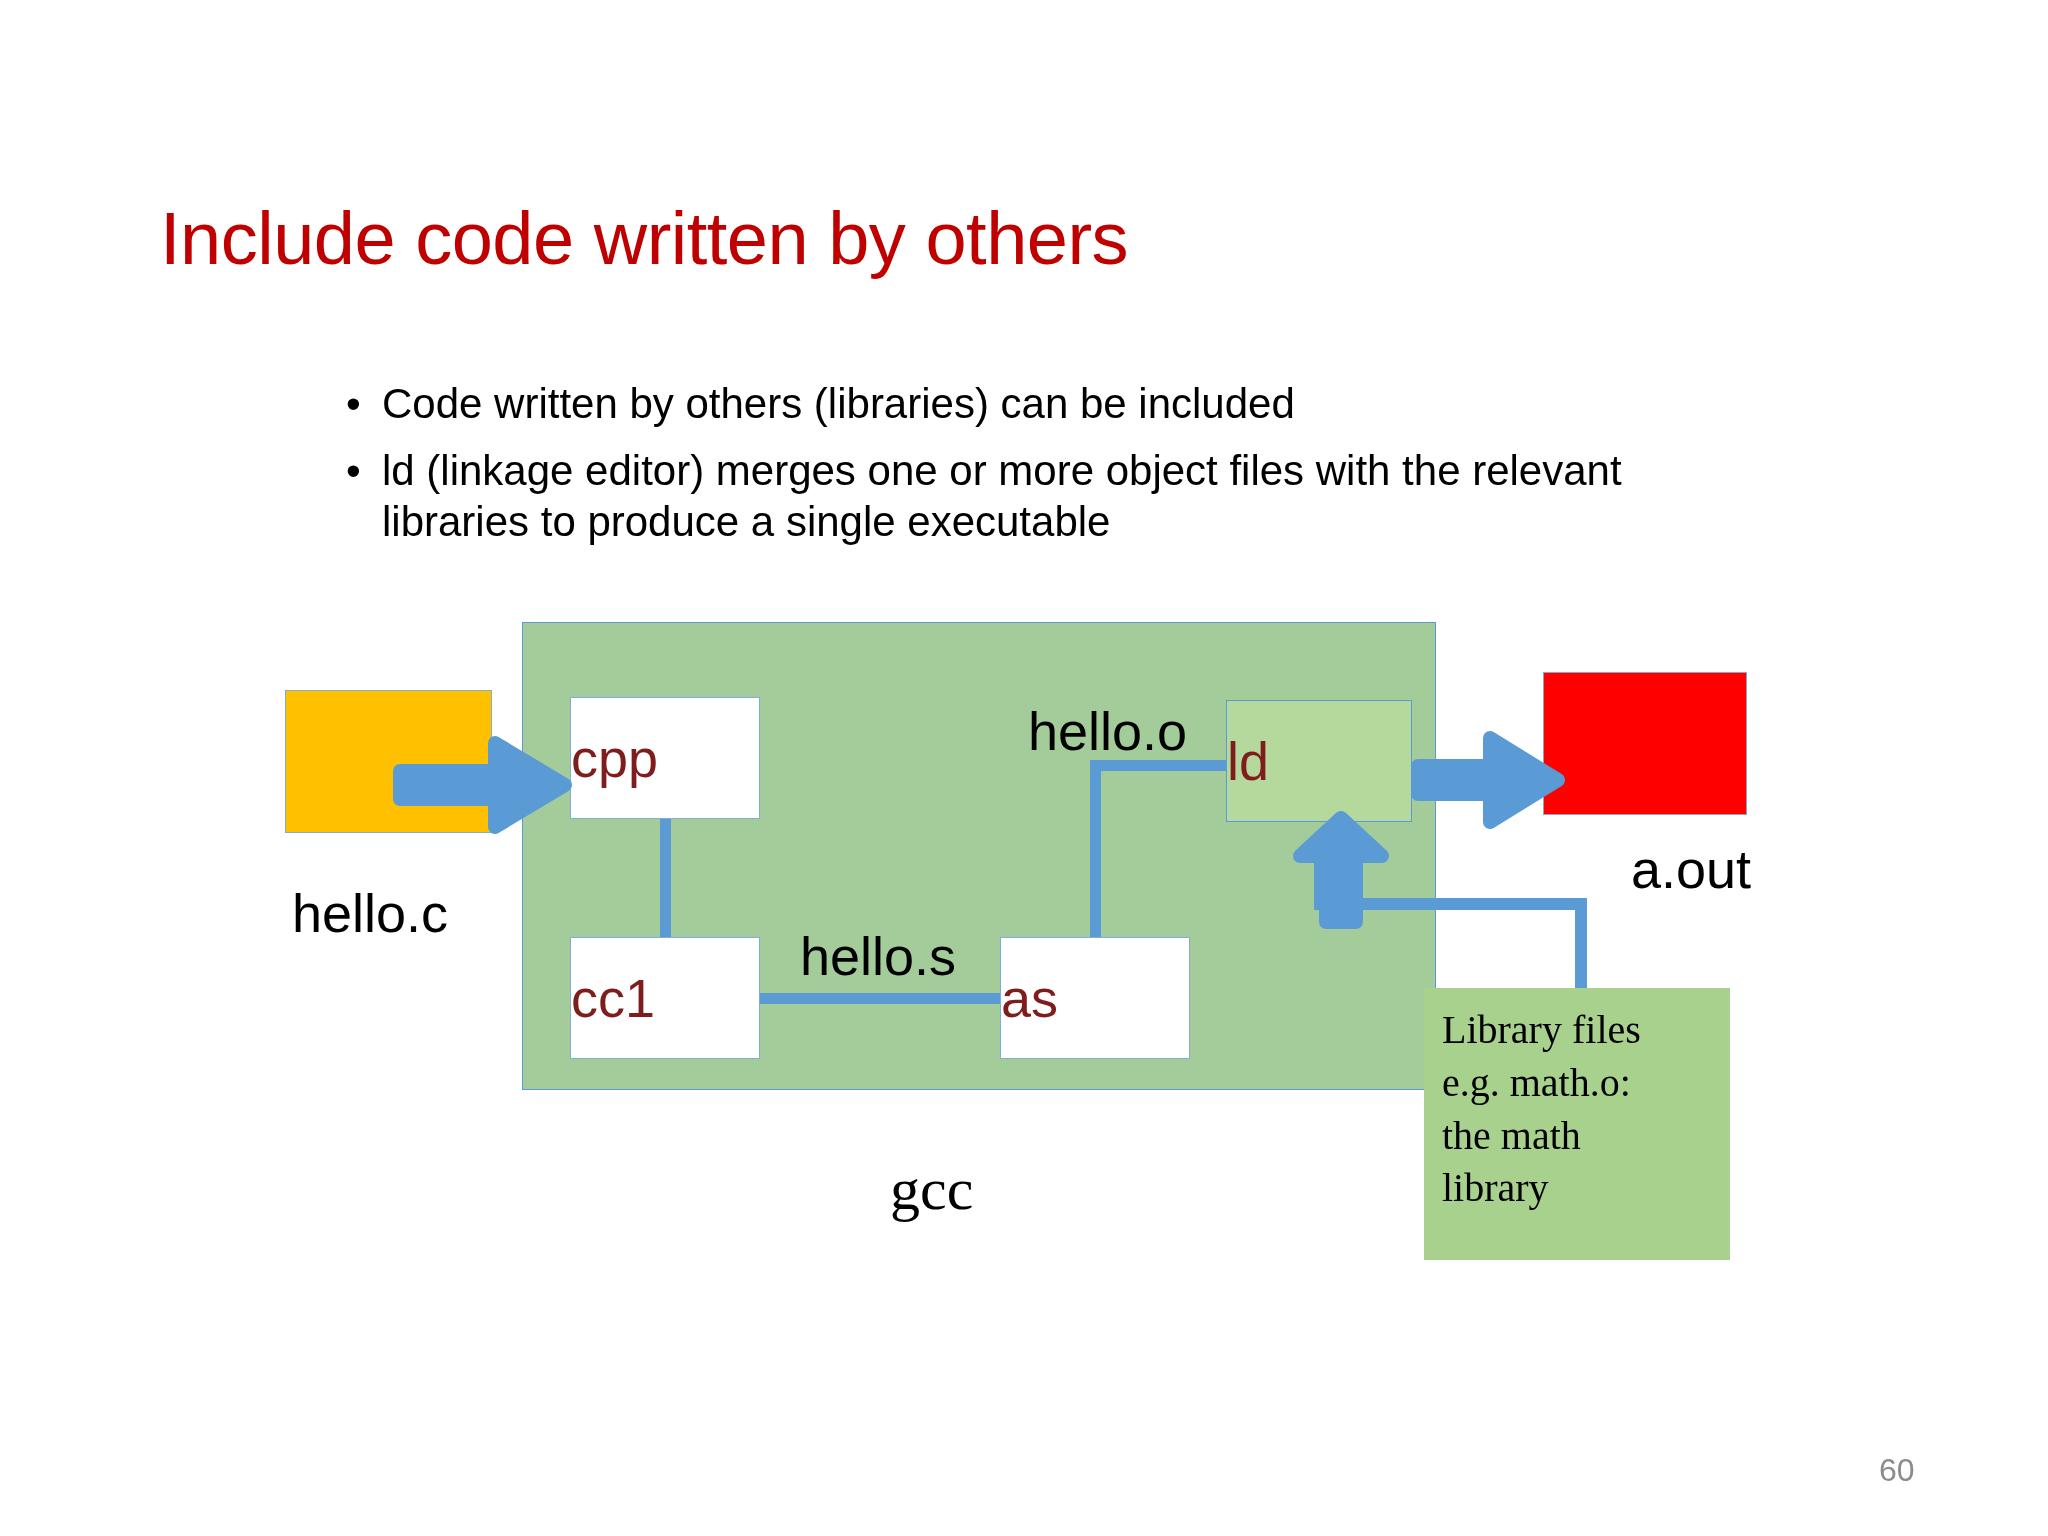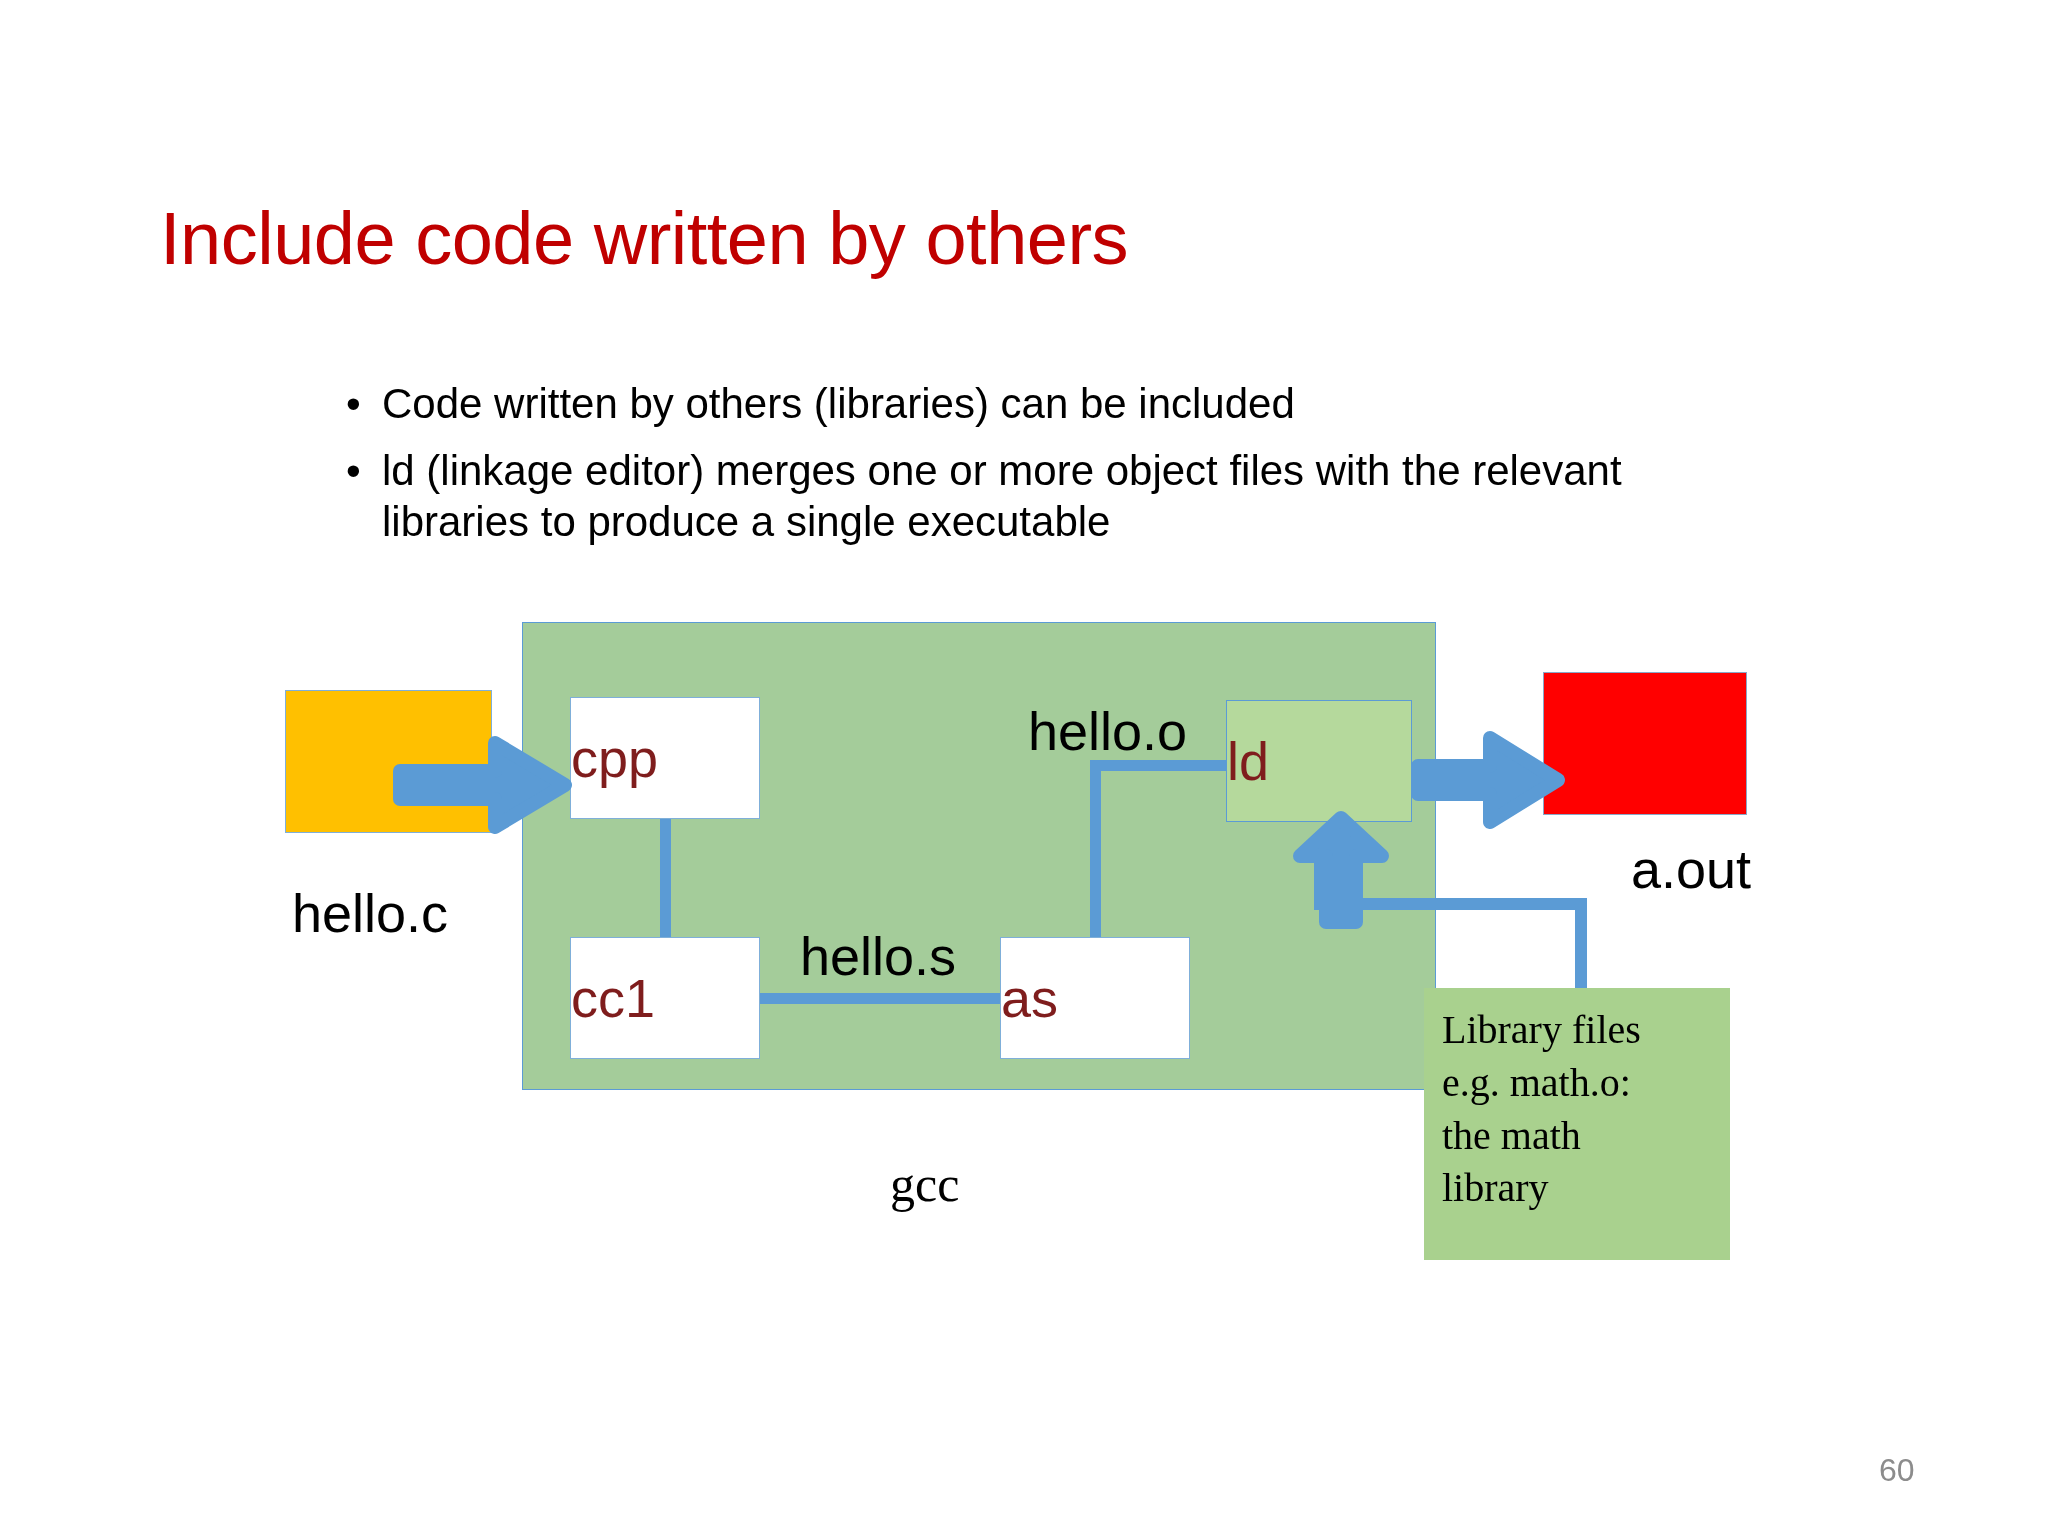--- a/index.html
+++ b/index.html
@@ -134,21 +134,21 @@
   .label {
     position: absolute;
     font-size: 54px;
     color: #000000;
     white-space: nowrap;
   }
   .lbl-helloc { left: 292px; top: 862px; margin-top: 20px; }
   .lbl-aout   { left: 1605px; top: 838px; margin-left: 26px; }
   .lbl-helloo { left: 1012px; top: 700px; margin-left: 16px; }
   .lbl-hellos { left: 800px; top: 925px; }
-  .lbl-gcc    { left: 890px; top: 1155px; font-size: 50px; font-family: "Liberation Serif", serif; }
+  .lbl-gcc    { left: 890px; top: 1155px; font-size: 60px; font-family: "Liberation Serif", serif; }
 
   
   .conn {
     position: absolute;
     background: #5B9BD5;
   }
   
   .conn-cpp-cc1 { left: 660px; top: 817px; width: 11px; height: 122px; }
   
   .conn-cc1-as  { left: 760px; top: 993px; width: 242px; height: 11px; }

